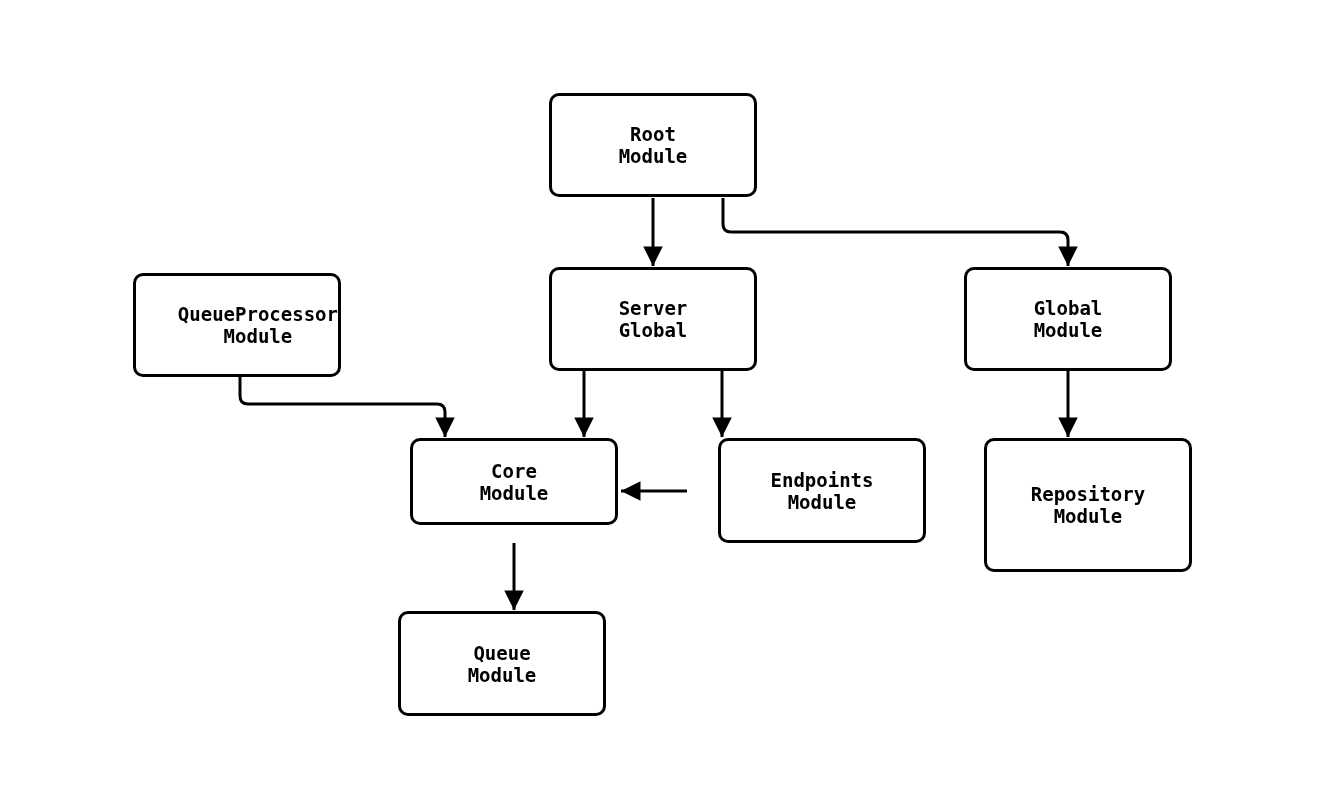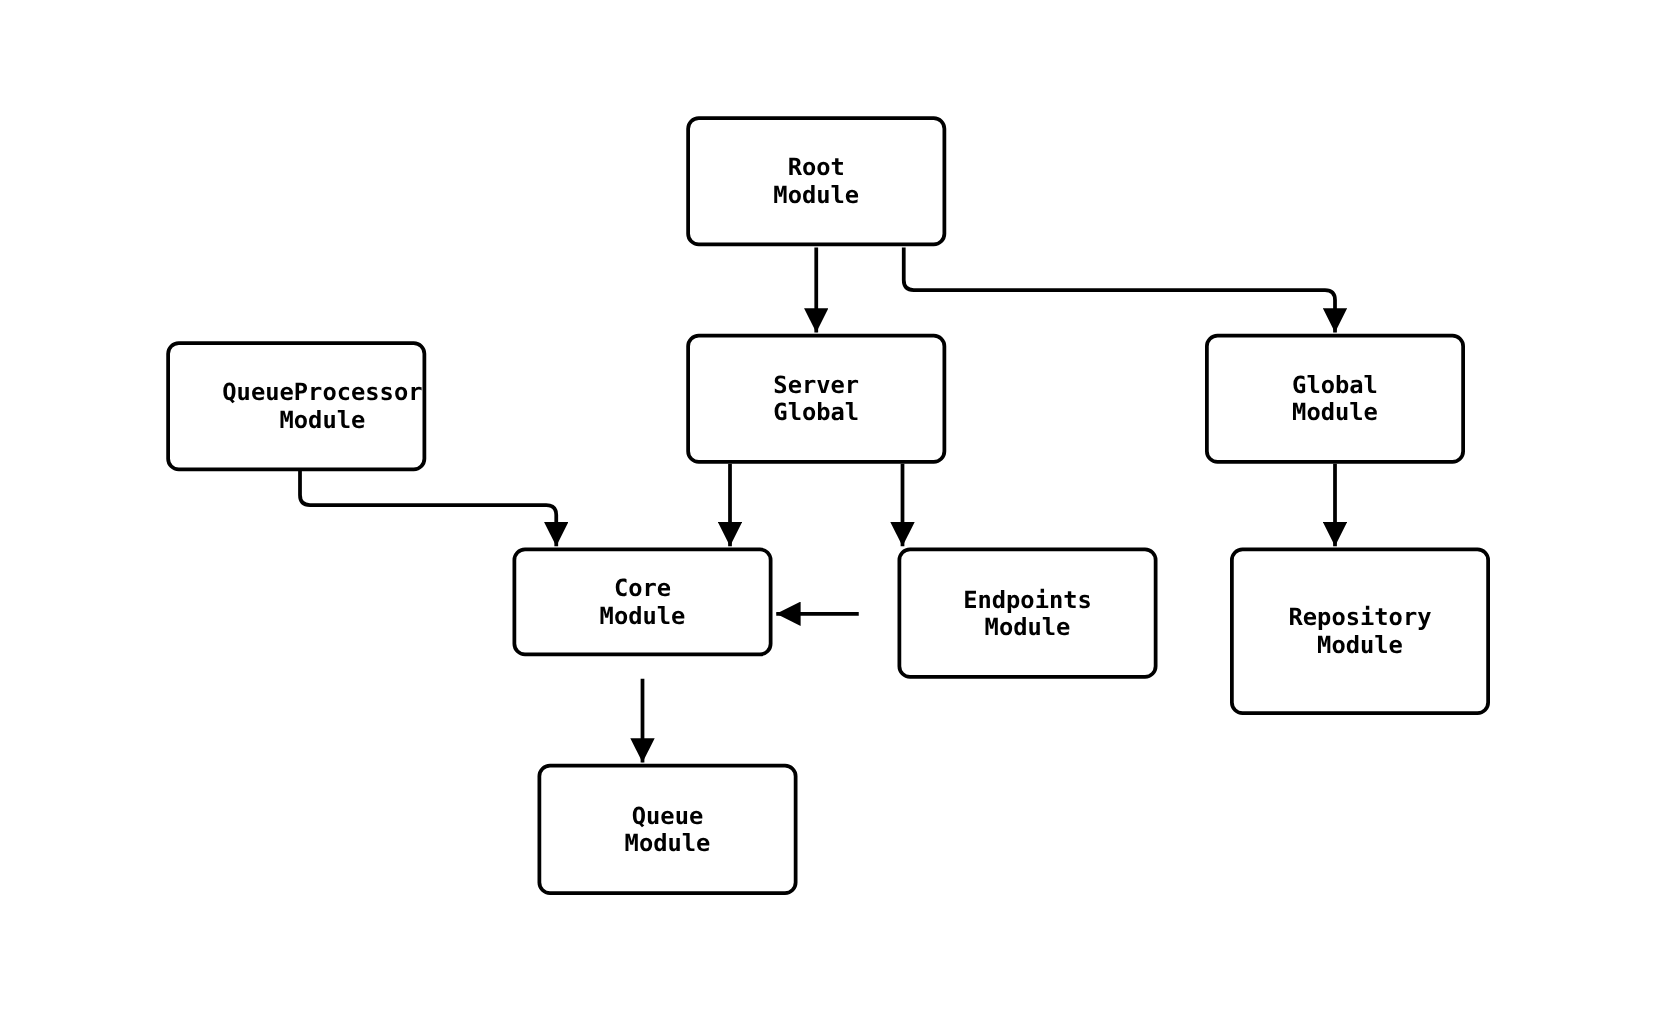--- a/index.html
+++ b/index.html
@@ -43,21 +43,21 @@
   .node .label { white-space: pre-line; }
 
   
   .n-root          { left: 549px;  top: 93px;  }
   .n-queueproc     { left: 133px;  top: 273px; justify-content: flex-end; }
   .n-server        { left: 549px;  top: 267px; }
   .n-global        { left: 964px;  top: 267px; }
   .n-core          { left: 410px;  top: 438px; height: 87px; }
   .n-endpoints     { left: 687px;  top: 438px; height: 105px; margin-left: 31px; }
   .n-repository    { left: 984px;  top: 438px; height: 134px; text-align: center; }
-  .n-queue         { left: 430px;  top: 611px; height: 105px; }
+  .n-queue         { left: 398px;  top: 611px; height: 105px; }
 </style>
 </head>
 <body>
 
 <div class="canvas">
 
   <svg class="edge-layer" viewBox="0 0 1337 809" xmlns="http://www.w3.org/2000/svg">
     <defs>
       <marker id="arrowhead" viewBox="0 0 10 10" refX="10" refY="5" markerWidth="7.5" markerHeight="6.5" orient="auto-start-reverse">
         <path d="M0,0 L10,5 L0,10 z" fill="#000000"></path>

